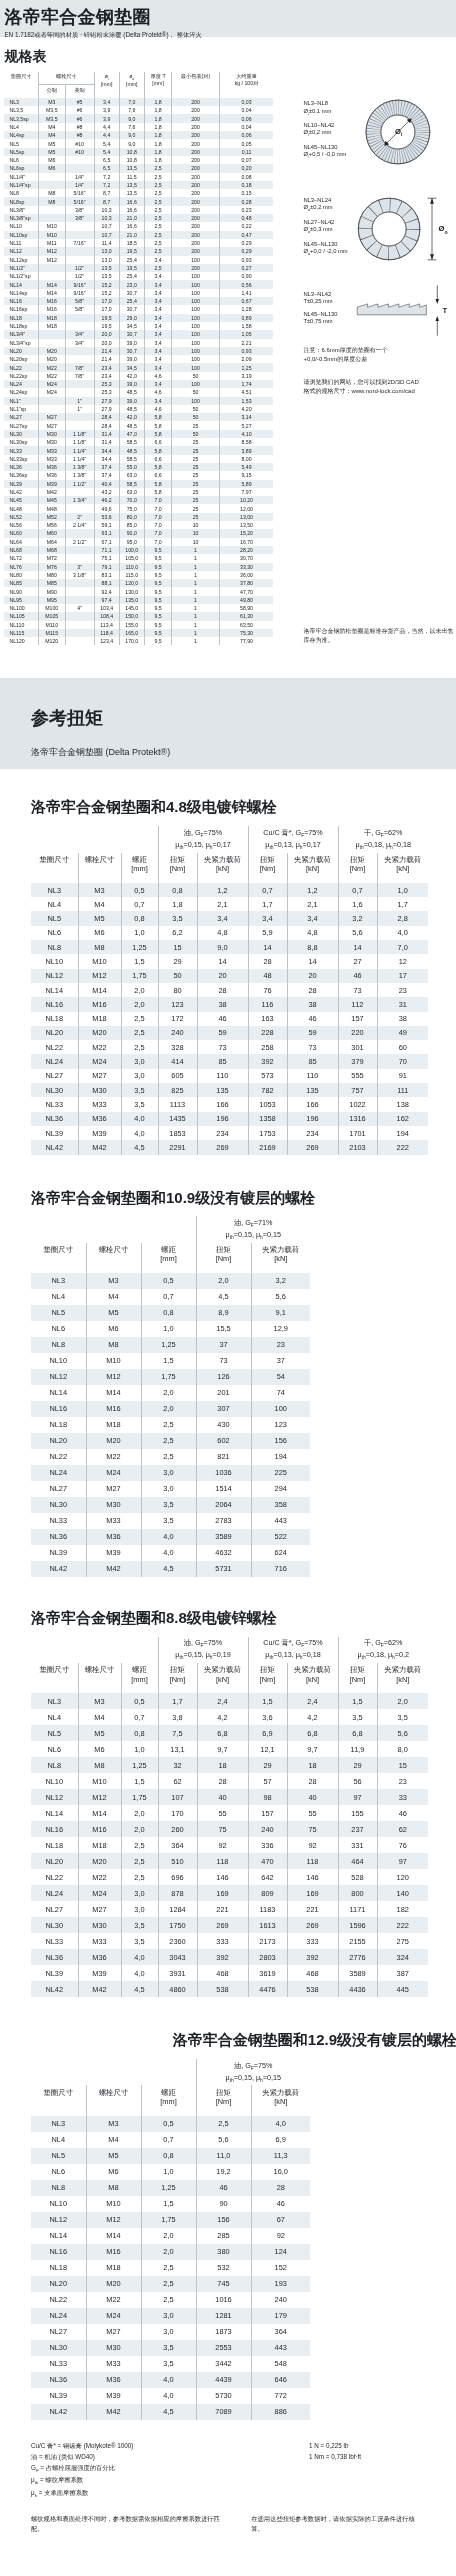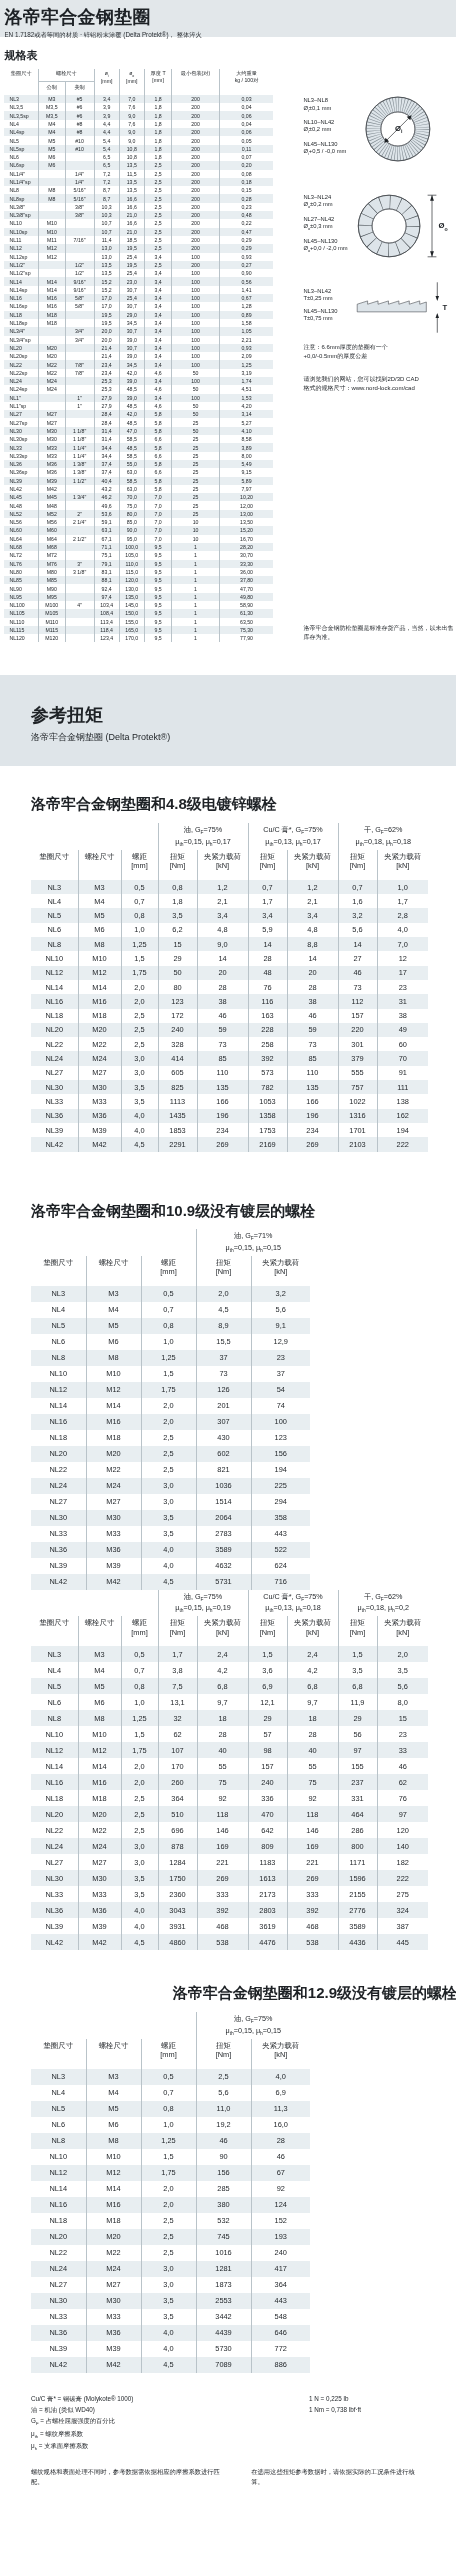--- a/index.html
+++ b/index.html
@@ -3,21 +3,21 @@
 <meta charset="utf-8">
 <style>
   html,body{margin:0;padding:0;}
   body{font-family:"Liberation Sans","DejaVu Sans",sans-serif;color:#1e2226;background:#fff;}
   #page{position:relative;width:457px;height:2576px;overflow:hidden;background:#fff;}
   sub{font-size:68%;}
   
   .band1{height:37px;background:#e2e7ea;box-sizing:border-box;padding:5px 0 0 4.4px;}
   .band1 h1{margin:0;font-size:18px;font-weight:bold;letter-spacing:0.3px;}
   .band1 .sub{margin-top:2.2px;font-size:6.3px;color:#2a2e32;}
-  .spec-heading{margin:11px 0 5.5px 4.4px;font-size:11px;font-weight:bold;}
+  .spec-heading{margin:11px 0 5.5px 4.4px;font-size:14px;font-weight:bold;}
   
   .spec-row{display:flex;margin-left:4.4px;align-items:stretch;}
   table{border-collapse:collapse;table-layout:fixed;}
   .spec{width:269px;}
   .spec th{font-weight:400;font-size:5.2px;text-align:center;vertical-align:top;padding:1.7px 0.6px 1.1px;}
   .spec tbody td{height:8.3px;font-size:5.2px;text-align:center;padding:0 0.6px;}
   .spec tbody td:first-child{text-align:left;padding-left:5px;}
   .spec tbody td+td{border-left:0.6px solid #b9c3c9;}
   .spec thead th.bl{border-left:0.6px solid #b9c3c9;}
   .spec thead th.hr-under{border-bottom:0.6px solid #b9c3c9;}
@@ -27,21 +27,21 @@
   .sidebar{width:151px;margin-left:30px;display:flex;flex-direction:column;box-sizing:border-box;padding-top:17.6px;}
   .diag{display:flex;align-items:center;}
   .diag .labels{width:52px;font-size:5.8px;line-height:1.25;flex:none;}
   .diag .labels .pair{margin-bottom:5.5px;}
   .svgwrap{position:relative;flex:none;}
   .dim-label{position:absolute;font-weight:bold;font-size:7.7px;}
   .note-sm{font-size:6px;line-height:1.45;margin-top:7.7px;}
   
   .band2{margin-top:33px;height:91px;background:#dfe5e9;box-sizing:border-box;padding:27.5px 0 0 31px;}
   .band2 h2{margin:0;font-size:18px;font-weight:bold;}
-  .band2 .sub{margin-top:4px;font-size:9px;}
+  .band2 .sub{margin-top:16px;font-size:9px;}
   .tq-note{margin:25px 31px 0 31px;font-size:8.5px;}
   .tq-title{margin:29px 0 8.8px 31px;font-size:15px;font-weight:bold;}
   .tq{margin-left:31px;}
   .tq th{font-weight:400;text-align:center;}
   .tq thead .grp{font-size:7.2px;line-height:1.3;padding:1.7px 0 1.1px;vertical-align:bottom;}
   .tq thead .colh{font-size:7.4px;line-height:1.3;padding:2.2px 0 8.8px;vertical-align:top;}
   .tq thead th.bl{border-left:0.6px solid #b9c3c9;}
   .tq tbody td{font-size:7.4px;text-align:center;padding:0 1.1px;}
   .tq tbody td+td{border-left:0.6px solid #b9c3c9;}
   .tq tbody tr:nth-child(odd){background:#e8eef1;}
@@ -1109,21 +1109,21 @@
           <td>2291</td>
           <td>269</td>
           <td>2169</td>
           <td>269</td>
           <td>2103</td>
           <td>222</td>
         </tr>
       </tbody>
   </table>
 
-  <div class="tq-title" style="margin-top:50px;">洛帝牢合金钢垫圈和10.9级没有镀层的螺栓</div>
+  <div class="tq-title" style="margin-top:34px;">洛帝牢合金钢垫圈和10.9级没有镀层的螺栓</div>
   <table class="tq t2">
     <colgroup>
       <col style="width:55px">
         <col style="width:55px">
         <col style="width:55px">
         <col style="width:55px">
         <col style="width:59px">
     </colgroup>
     <thead>
       <tr>
@@ -1271,20 +1271,21 @@
         <tr>
           <td>NL42</td>
           <td>M42</td>
           <td>4,5</td>
           <td>5731</td>
           <td>716</td>
         </tr>
       </tbody>
   </table>
 
+  <div class="tq-title" style="margin-top:32px;">洛帝牢合金钢垫圈和8.8级电镀锌螺栓</div>
   <table class="tq t3">
     <colgroup>
       <col style="width:47px">
         <col style="width:43px">
         <col style="width:37px">
       <col style="width:39px">
         <col style="width:51px">
         <col style="width:39px">
       <col style="width:51px">
         <col style="width:39px">
@@ -1441,21 +1442,21 @@
           <td>97</td>
         </tr>
         <tr>
           <td>NL22</td>
           <td>M22</td>
           <td>2,5</td>
           <td>696</td>
           <td>146</td>
           <td>642</td>
           <td>146</td>
-          <td>286</td>
+          <td>528</td>
           <td>120</td>
         </tr>
         <tr>
           <td>NL24</td>
           <td>M24</td>
           <td>3,0</td>
           <td>878</td>
           <td>169</td>
           <td>809</td>
           <td>169</td>
@@ -1639,21 +1640,21 @@
           <td>M22</td>
           <td>2,5</td>
           <td>1016</td>
           <td>240</td>
         </tr>
         <tr>
           <td>NL24</td>
           <td>M24</td>
           <td>3,0</td>
           <td>1281</td>
-          <td>417</td>
+          <td>179</td>
         </tr>
         <tr>
           <td>NL27</td>
           <td>M27</td>
           <td>3,0</td>
           <td>1873</td>
           <td>364</td>
         </tr>
         <tr>
           <td>NL30</td>

